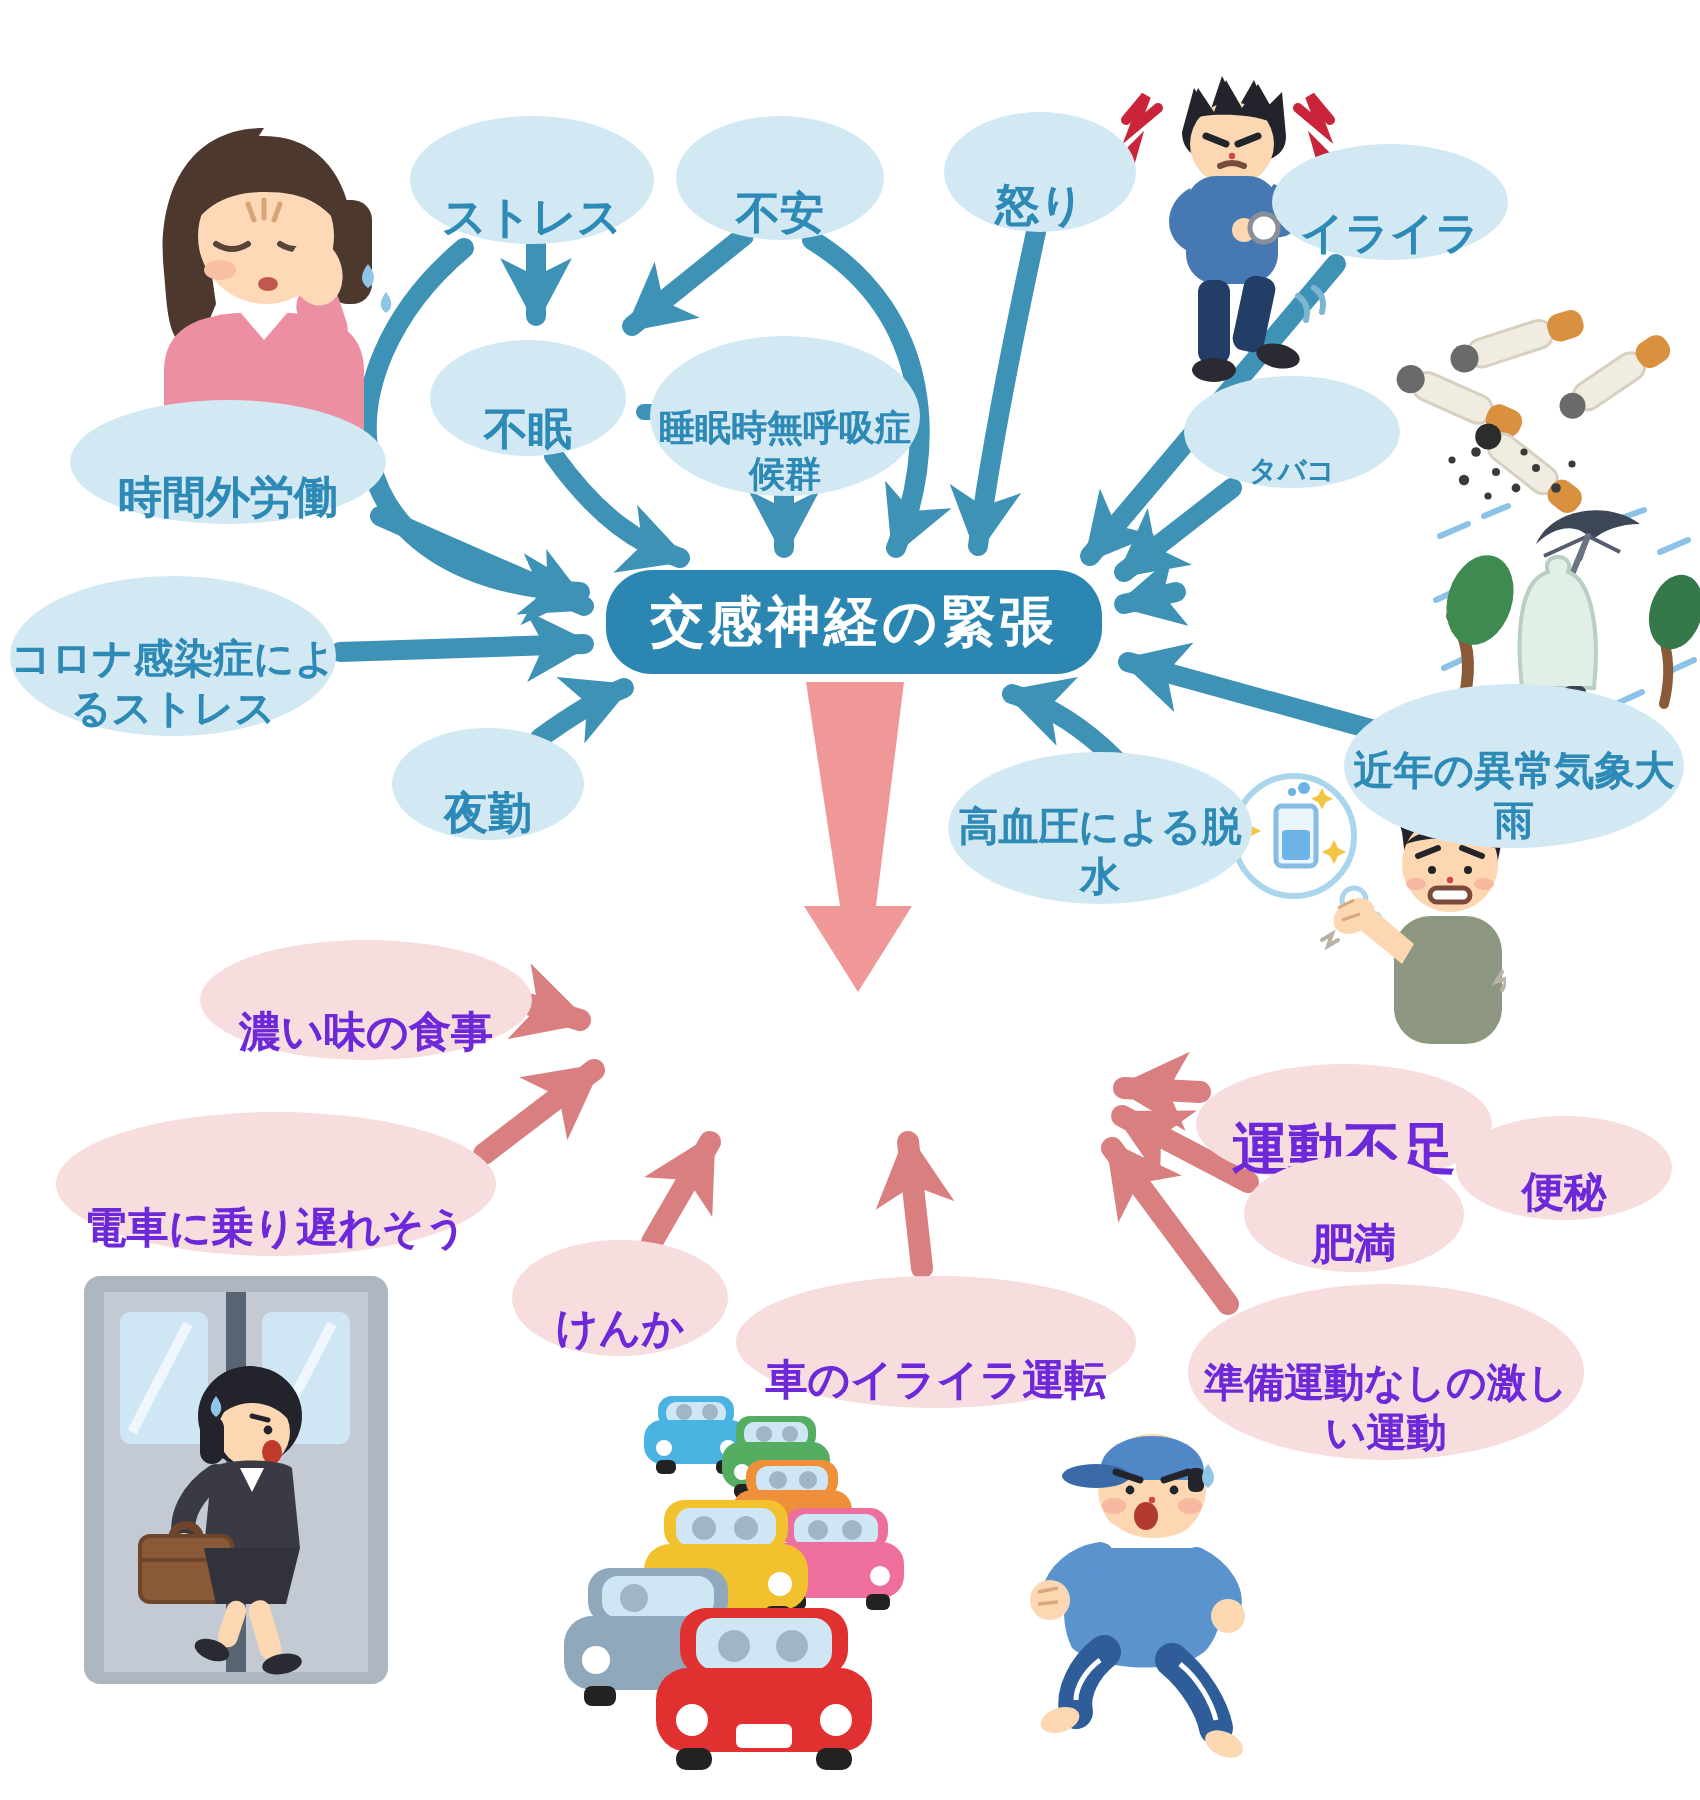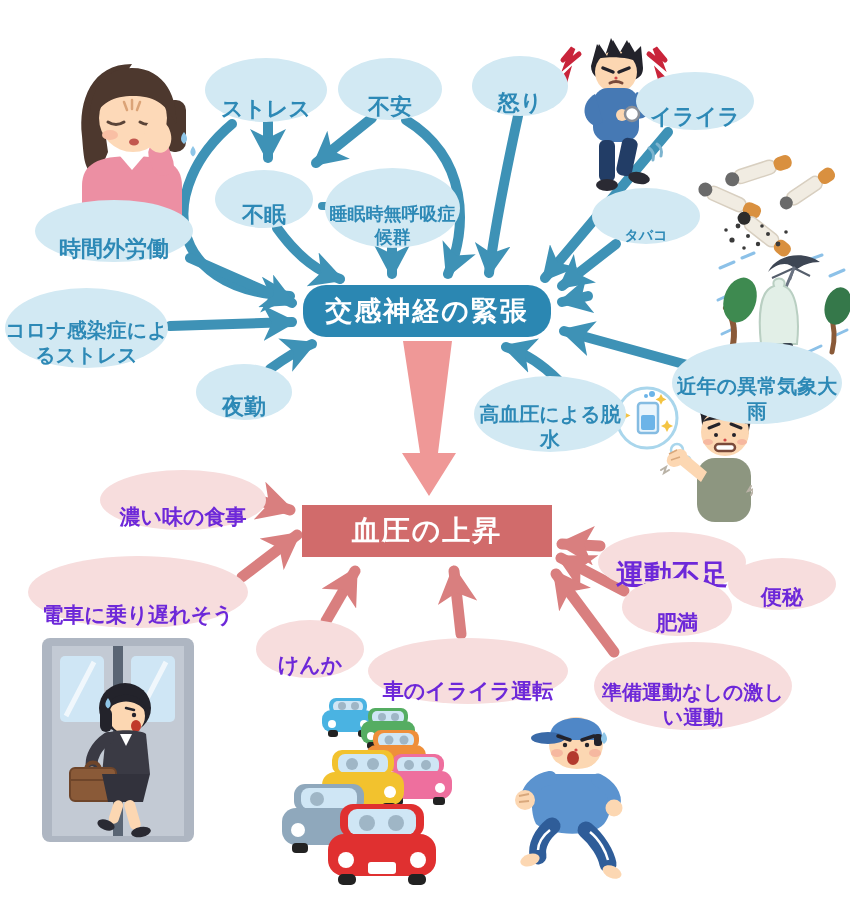--- a/index.html
+++ b/index.html
@@ -423,17 +423,14 @@
   <div class="bubble pink b-obesity">
       <span>肥満</span>
     </div>
   <div class="bubble pink b-warmup">
       <span>準備運動なしの激しい運動</span>
     </div>
 
   <div class="cbox blue box-sympathetic">
       <span>交感神経の緊張</span>
     </div>
-  <div class="cbox red box-bp">
-      <span>血圧の上昇</span>
-    </div>
 
 </div>
 
 </body></html>

